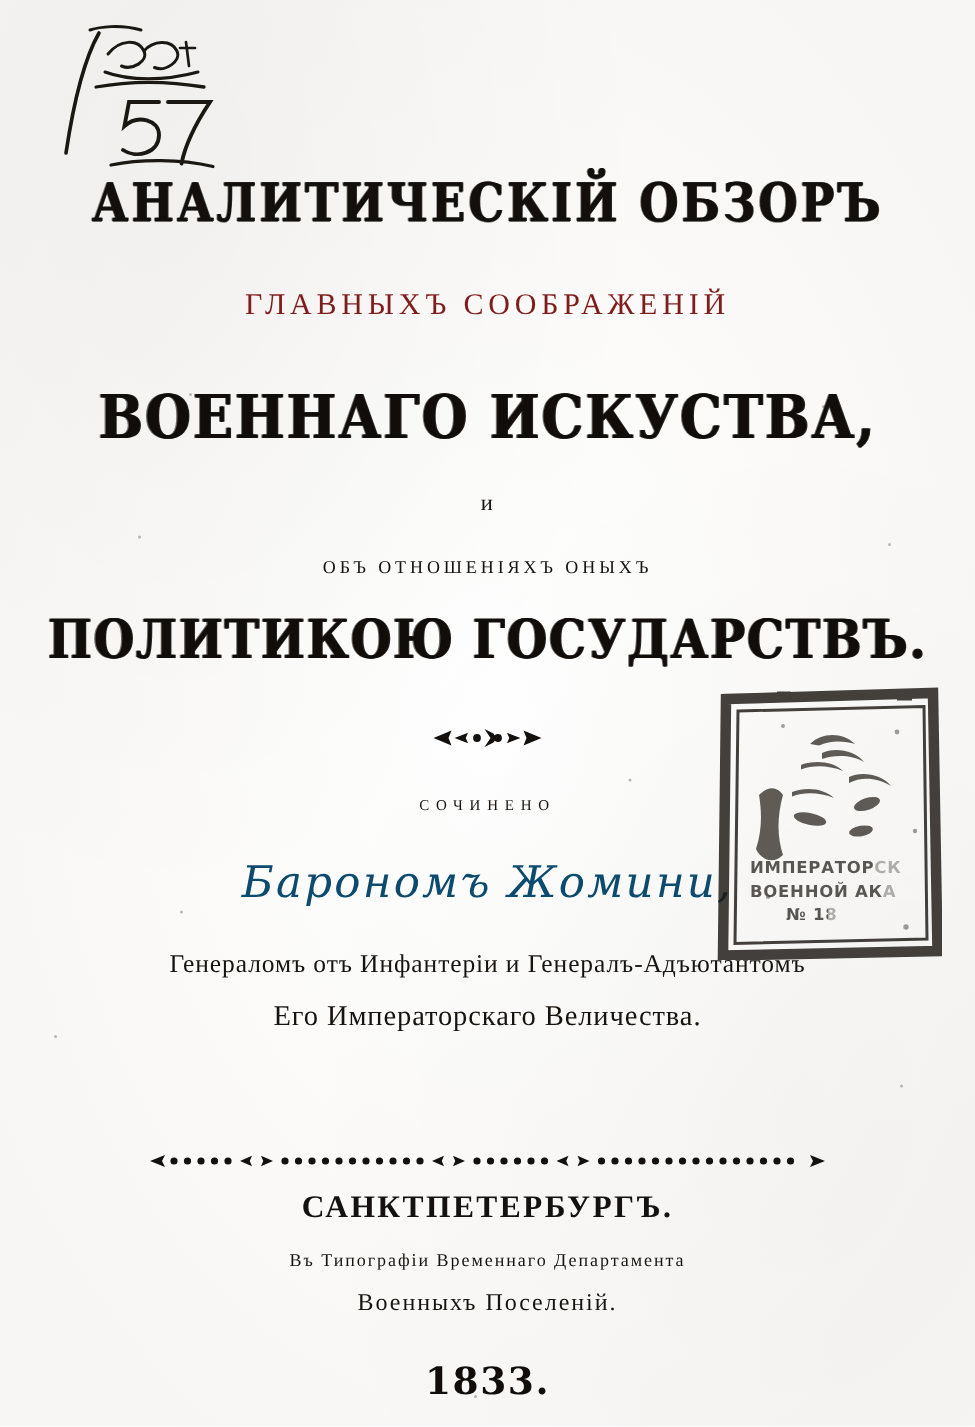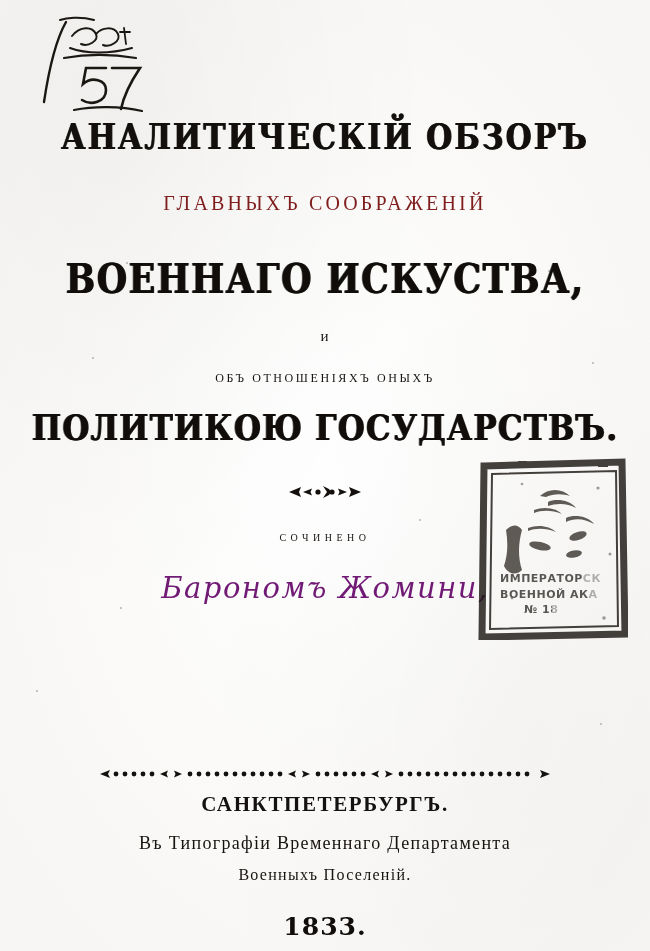--- a/index.html
+++ b/index.html
@@ -130,21 +130,21 @@
     letter-spacing: 4.5px;
     color: #1a1511;
   }
 
   .line-author {
     margin-top: 28px;
     font-family: "DejaVu Serif", serif;
     font-style: italic;
     font-size: 29px;
     letter-spacing: 1.5px;
-    color: #701a75;
+    color: #0c4a6e;
   }
 
   .line-rank1 {
     margin-top: 28px;
     font-size: 17px;
     letter-spacing: 0.6px;
   }
 
   .line-rank2 {
     margin-top: 14px;
@@ -170,21 +170,21 @@
     text-align: center;
   }
   .imprint .city {
     font-size: 21px;
     letter-spacing: 1.6px;
     color: #141110;
     font-weight: bold;
   }
   .imprint .pub1 {
     margin-top: 16px;
-    font-size: 18px;
+    font-size: 12px;
     letter-spacing: 1.3px;
   }
   .imprint .pub2 {
     margin-top: 12px;
     font-size: 16px;
     letter-spacing: 1.3px;
   }
   .imprint .year {
     margin-top: 28px;
     font-family: "DejaVu Serif", serif;
@@ -256,20 +256,22 @@
         <path d="M38 3 L42 9 L38 15 L44 12 L46 9 L44 6 Z"></path>
         <circle cx="47" cy="9" r="2.6"></circle>
         <path d="M62 9 L53 5.5 L54.5 9 L53 12.5 Z"></path>
         <path d="M76 9 L64 4 L66 9 L64 14 Z"></path>
       </g>
     </svg>
   </div>
 
   <div class="line-sochineno">СОЧИНЕНО</div>
   <div class="line-author">Барономъ Жомини,</div>
+  <div class="line-rank1">Генераломъ отъ Инфантеріи и Генералъ-Адъютантомъ</div>
+  <div class="line-rank2">Его Императорскаго Величества.</div>
 </div>
 
 <div class="stamp">
   <svg width="150" height="182" viewBox="0 0 150 182">
     <defs>
       <clipPath id="stampclip">
           <rect x="0" y="0" width="150" height="182"></rect>
         </clipPath>
     </defs>
     <g clip-path="url(#stampclip)" opacity="0.82">

